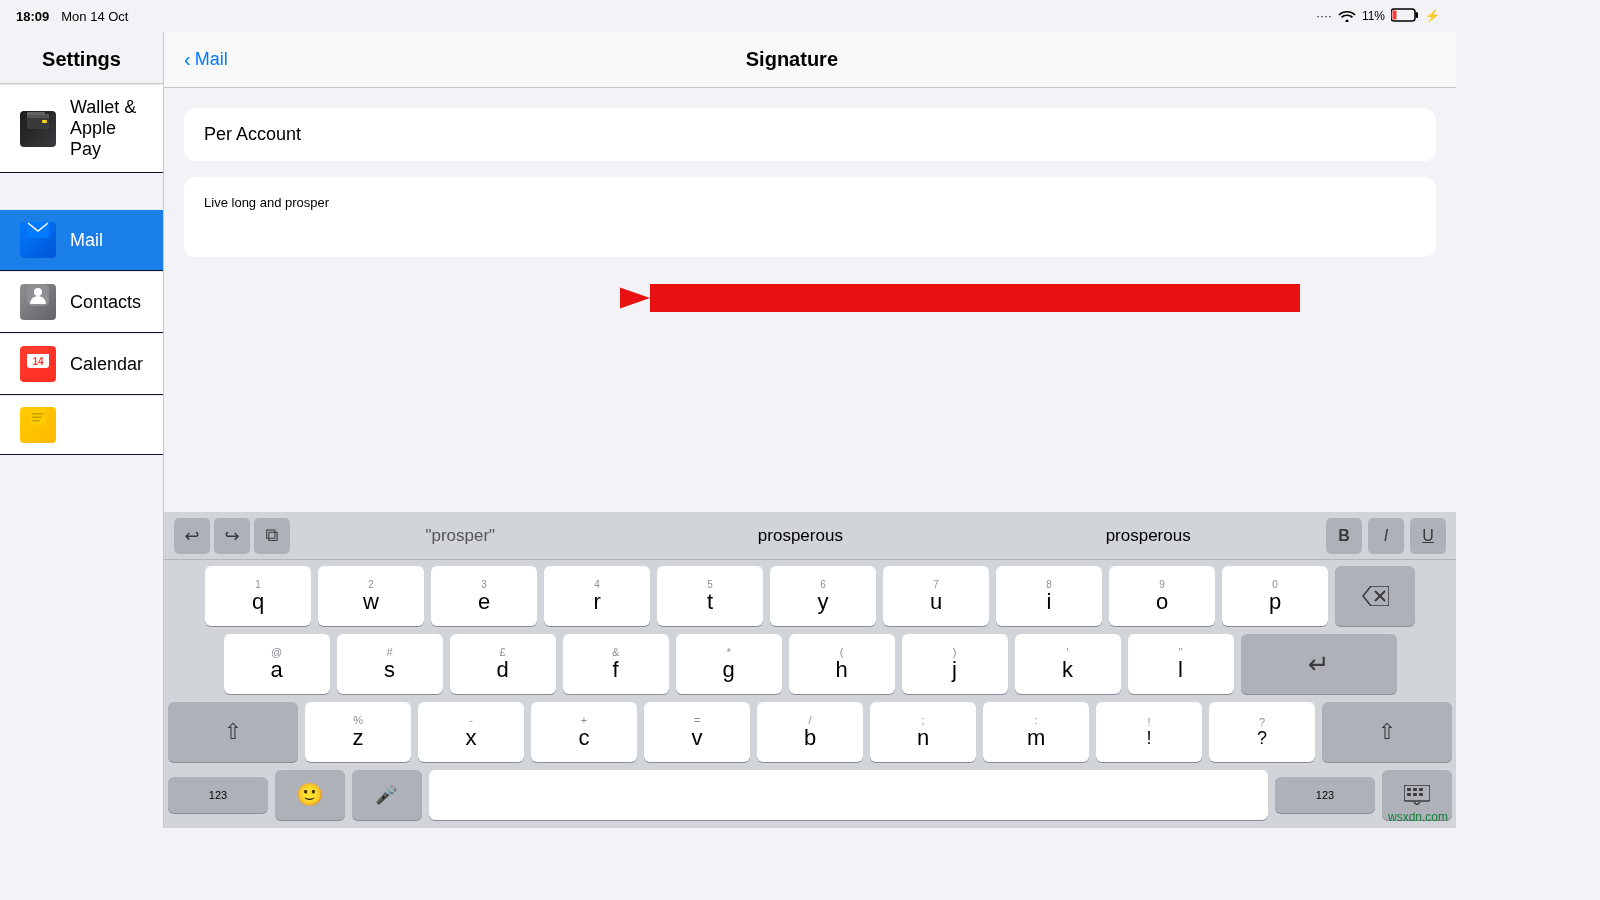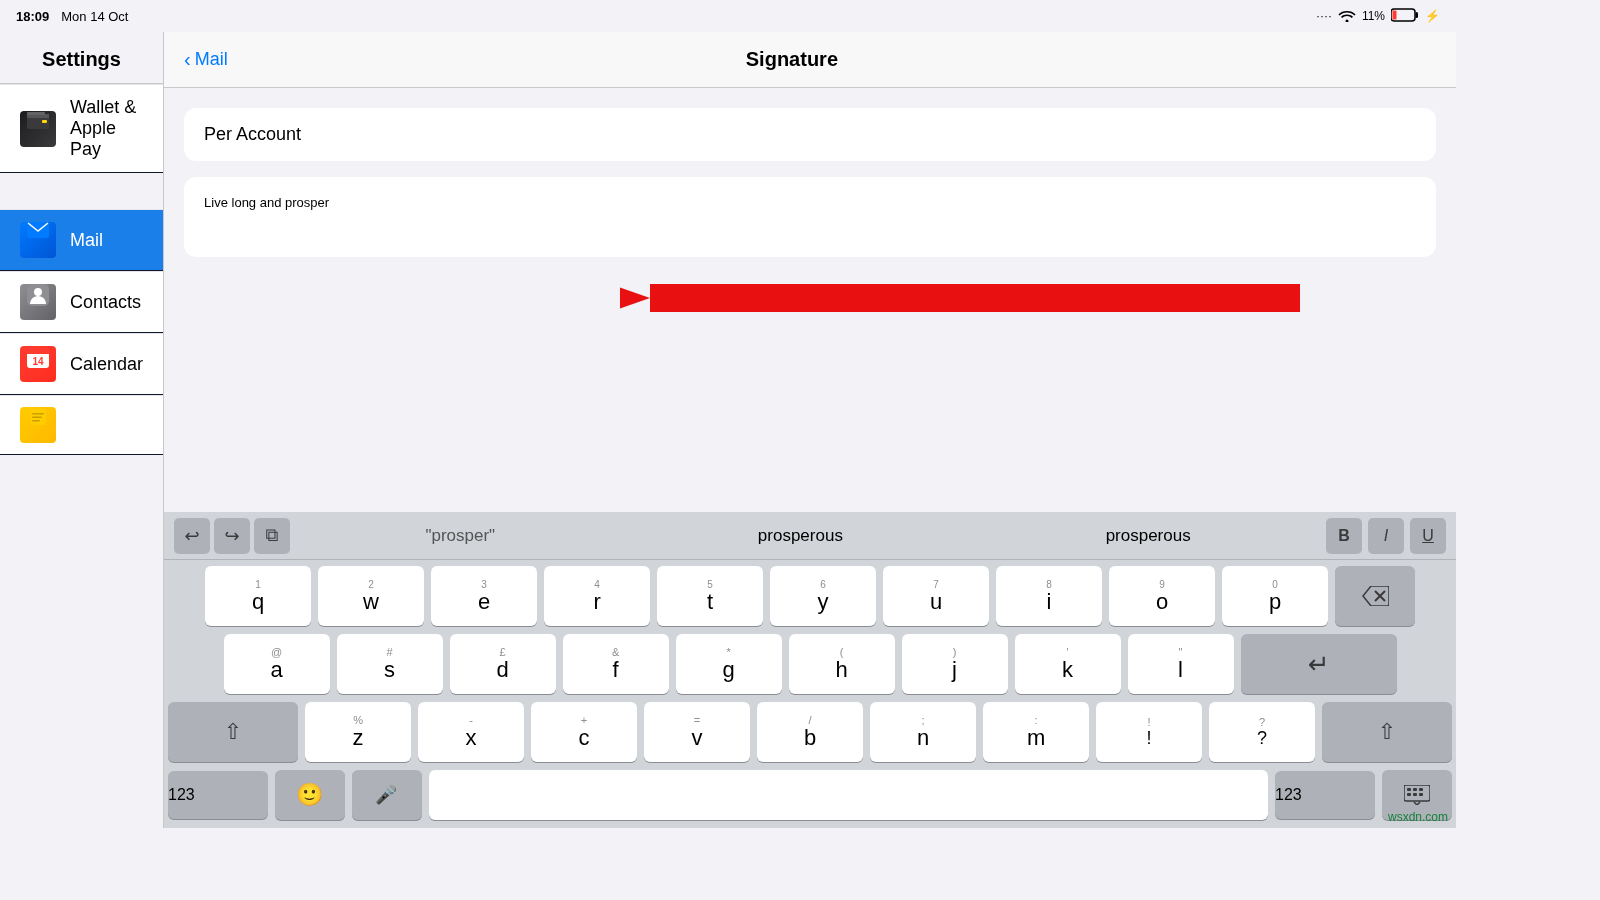--- a/index.html
+++ b/index.html
@@ -326,26 +326,26 @@
     .bottom-row {
       display: flex;
       gap: 7px;
       padding: 4px 4px 8px;
       align-items: center;
     }
 
     .key-123 {
       background: #aeb2b8;
       border-radius: 6px;
-      height: 48px;
+      height: 36px;
       width: 100px;
       display: flex;
       align-items: center;
-      justify-content: flex-start;
-      font-size: 16px;
+      justify-content: center;
+      font-size: 11px;
       cursor: pointer;
       box-shadow: 0 1px 0 #8a8d93;
     }
 
     .key-emoji {
       background: #aeb2b8;
       border-radius: 6px;
       height: 50px;
       width: 70px;
       display: flex;

